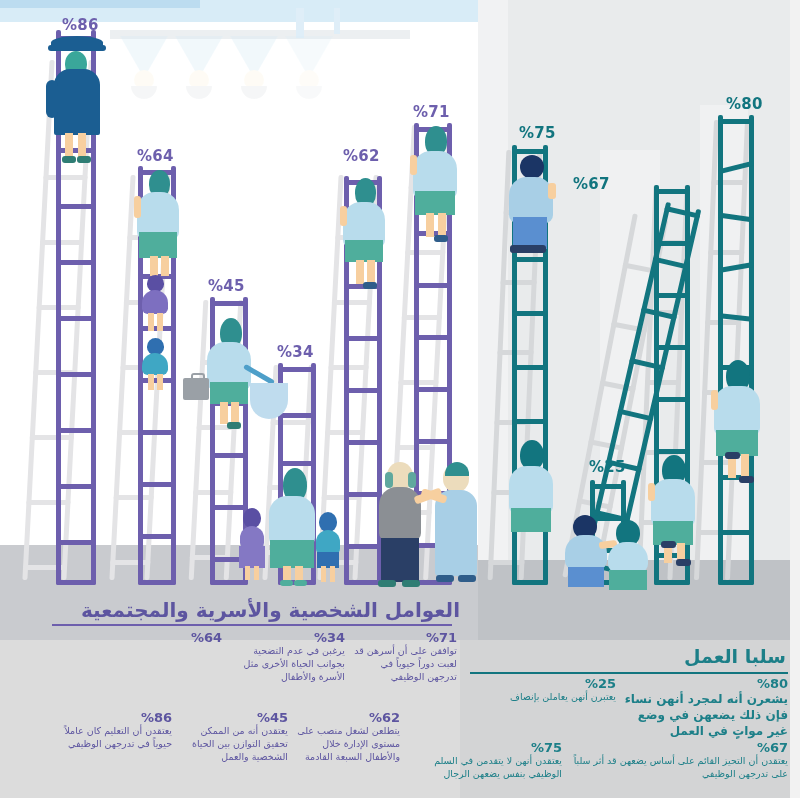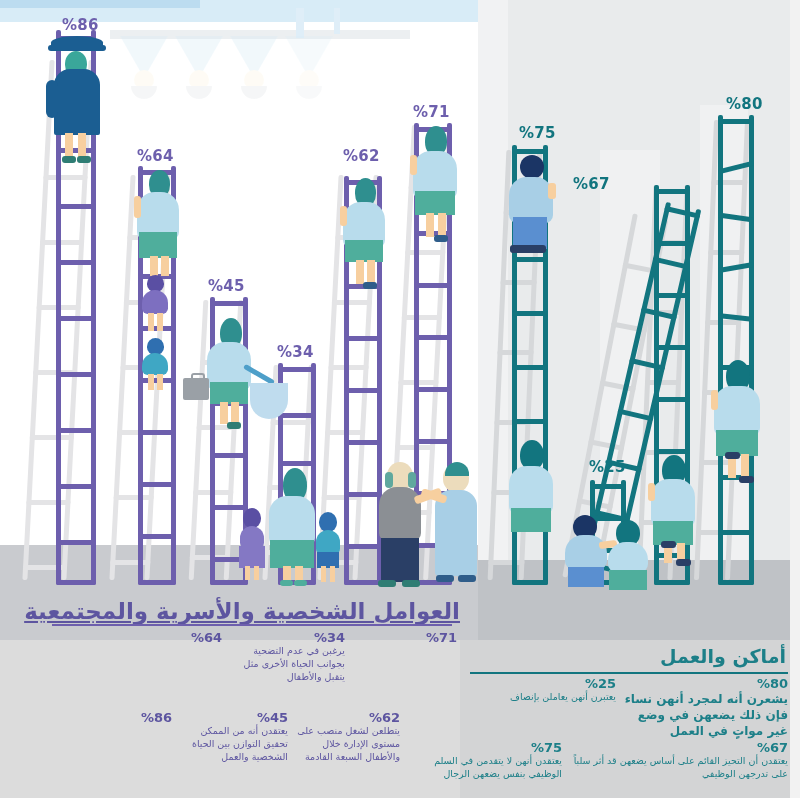--- a/index.html
+++ b/index.html
@@ -513,47 +513,49 @@
   <div class="pct pct-purple" style="left:413px;top:103px;font-size:15px;">%71</div>
 
   <div class="pct pct-teal" style="left:519px;top:124px;font-size:15px;">%75</div>
   <div class="pct pct-teal" style="left:573px;top:175px;font-size:15px;">%67</div>
   <div class="pct pct-teal" style="left:589px;top:458px;font-size:15px;">%25</div>
   <div class="pct pct-teal" style="left:726px;top:95px;font-size:15px;">%80</div>
 
   <div class="bg-footer"></div>
   <div class="bg-footer-right"></div>
 
-  <div class="sec-title purple-txt" style="right:340px;top:598px;font-size:23px;text-decoration:underline;">العوامل الشخصية والأسرية والمجتمعية</div>
+  <div class="sec-title purple-txt" style="right:340px;top:598px;font-size:20px;">العوامل الشخصية والأسرية والمجتمعية</div>
   <div class="sec-rule" style="left:52px;top:624px;width:400px;background:#6d5fad;"></div>
 
   <div class="stat purple-txt" style="left:112px;top:630px;width:110px;">
     <span class="num" style="font-size:13px;">%64</span>
   </div>
   <div class="stat purple-txt" style="left:240px;top:630px;width:105px;">
     <span class="num" style="font-size:13px;">%34</span>
-    <span class="desc" style="font-size:9.5px;">يرغبن في عدم التضحية بجوانب الحياة الأخرى مثل يتقبل والأطفال</span>
+    <span class="desc" style="font-size:9.5px;">يرغبن في عدم التضحية بجوانب الحياة الأخرى مثل الأسرة والأطفال</span>
   </div>
   <div class="stat purple-txt" style="left:352px;top:630px;width:105px;">
     <span class="num" style="font-size:13px;">%71</span>
+    <span class="desc" style="font-size:9.5px;">توافقن على أن أسرهن قد لعبت دوراً حيوياً في تدرجهن الوظيفي</span>
   </div>
 
   <div class="stat purple-txt" style="left:62px;top:710px;width:110px;">
     <span class="num" style="font-size:13px;">%86</span>
+    <span class="desc" style="font-size:9.5px;">يعتقدن أن التعليم كان عاملاً حيوياً في تدرجهن الوظيفي</span>
   </div>
   <div class="stat purple-txt" style="left:178px;top:710px;width:110px;">
     <span class="num" style="font-size:13px;">%45</span>
     <span class="desc" style="font-size:9.5px;">يعتقدن أنه من الممكن تحقيق التوازن بين الحياة الشخصية والعمل</span>
   </div>
   <div class="stat purple-txt" style="left:290px;top:710px;width:110px;">
     <span class="num" style="font-size:13px;">%62</span>
     <span class="desc" style="font-size:9.5px;">يتطلعن لشغل منصب على مستوى الإدارة خلال والأطفال السبعة القادمة</span>
   </div>
 
-  <div class="sec-title teal-txt" style="right:14px;top:645px;font-size:19px;">أماكن والعمل</div>
+  <div class="sec-title teal-txt" style="right:14px;top:645px;font-size:19px;">سلبا العمل</div>
   <div class="sec-rule" style="left:470px;top:672px;width:318px;background:#12757f;"></div>
 
   <div class="stat teal-txt" style="left:498px;top:676px;width:118px;">
     <span class="num" style="font-size:13px;">%25</span>
     <span class="desc" style="font-size:9.5px;">يعتبرن أنهن يعاملن بإنصاف</span>
   </div>
   <div class="stat teal-txt" style="left:622px;top:676px;width:166px;">
     <span class="num" style="font-size:13px;">%80</span>
     <span class="desc" style="font-size:12px;font-weight:bold;">يشعرن أنه لمجرد أنهن نساء فإن ذلك يضعهن في وضع غير مواتٍ في العمل</span>
   </div>

